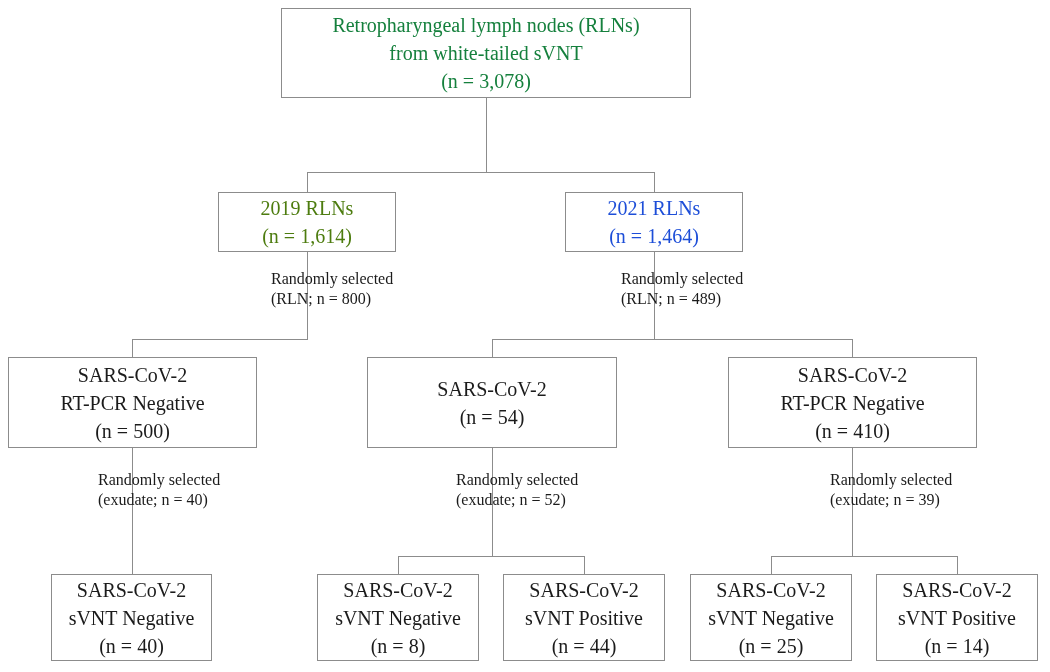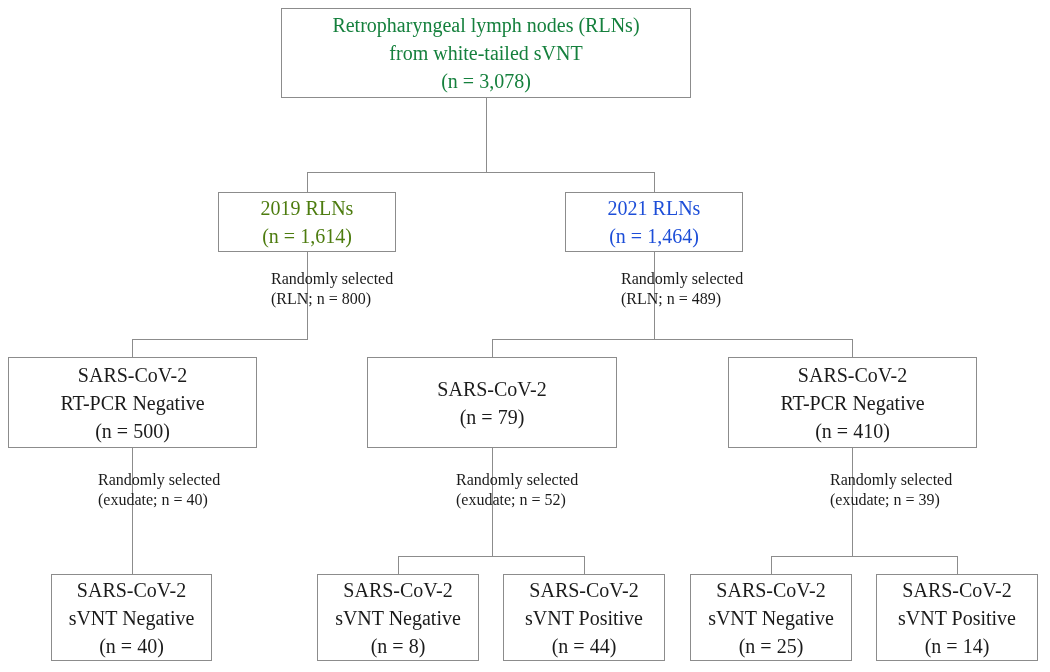--- a/index.html
+++ b/index.html
@@ -85,21 +85,21 @@
       <div class="node-line">2021 RLNs</div>
       <div class="node-line">(n = 1,464)</div>
     </div>
     <div class="node" style="left: 8px; top: 357px; width: 249px; height: 91px; border-color: rgb(140, 140, 140); color: rgb(27, 27, 27);">
       <div class="node-line">SARS-CoV-2</div>
       <div class="node-line">RT-PCR Negative</div>
       <div class="node-line">(n = 500)</div>
     </div>
     <div class="node" style="left: 367px; top: 357px; width: 250px; height: 91px; border-color: rgb(140, 140, 140); color: rgb(27, 27, 27);">
       <div class="node-line">SARS-CoV-2</div>
-      <div class="node-line">(n = 79)</div>
+      <div class="node-line">(n = 54)</div>
     </div>
     <div class="node" style="left: 728px; top: 357px; width: 249px; height: 91px; border-color: rgb(140, 140, 140); color: rgb(27, 27, 27);">
       <div class="node-line">SARS-CoV-2</div>
       <div class="node-line">RT-PCR Negative</div>
       <div class="node-line">(n = 410)</div>
     </div>
     <div class="node" style="left: 51px; top: 574px; width: 161px; height: 87px; border-color: rgb(140, 140, 140); color: rgb(27, 27, 27);">
       <div class="node-line">SARS-CoV-2</div>
       <div class="node-line">sVNT Negative</div>
       <div class="node-line">(n = 40)</div>

